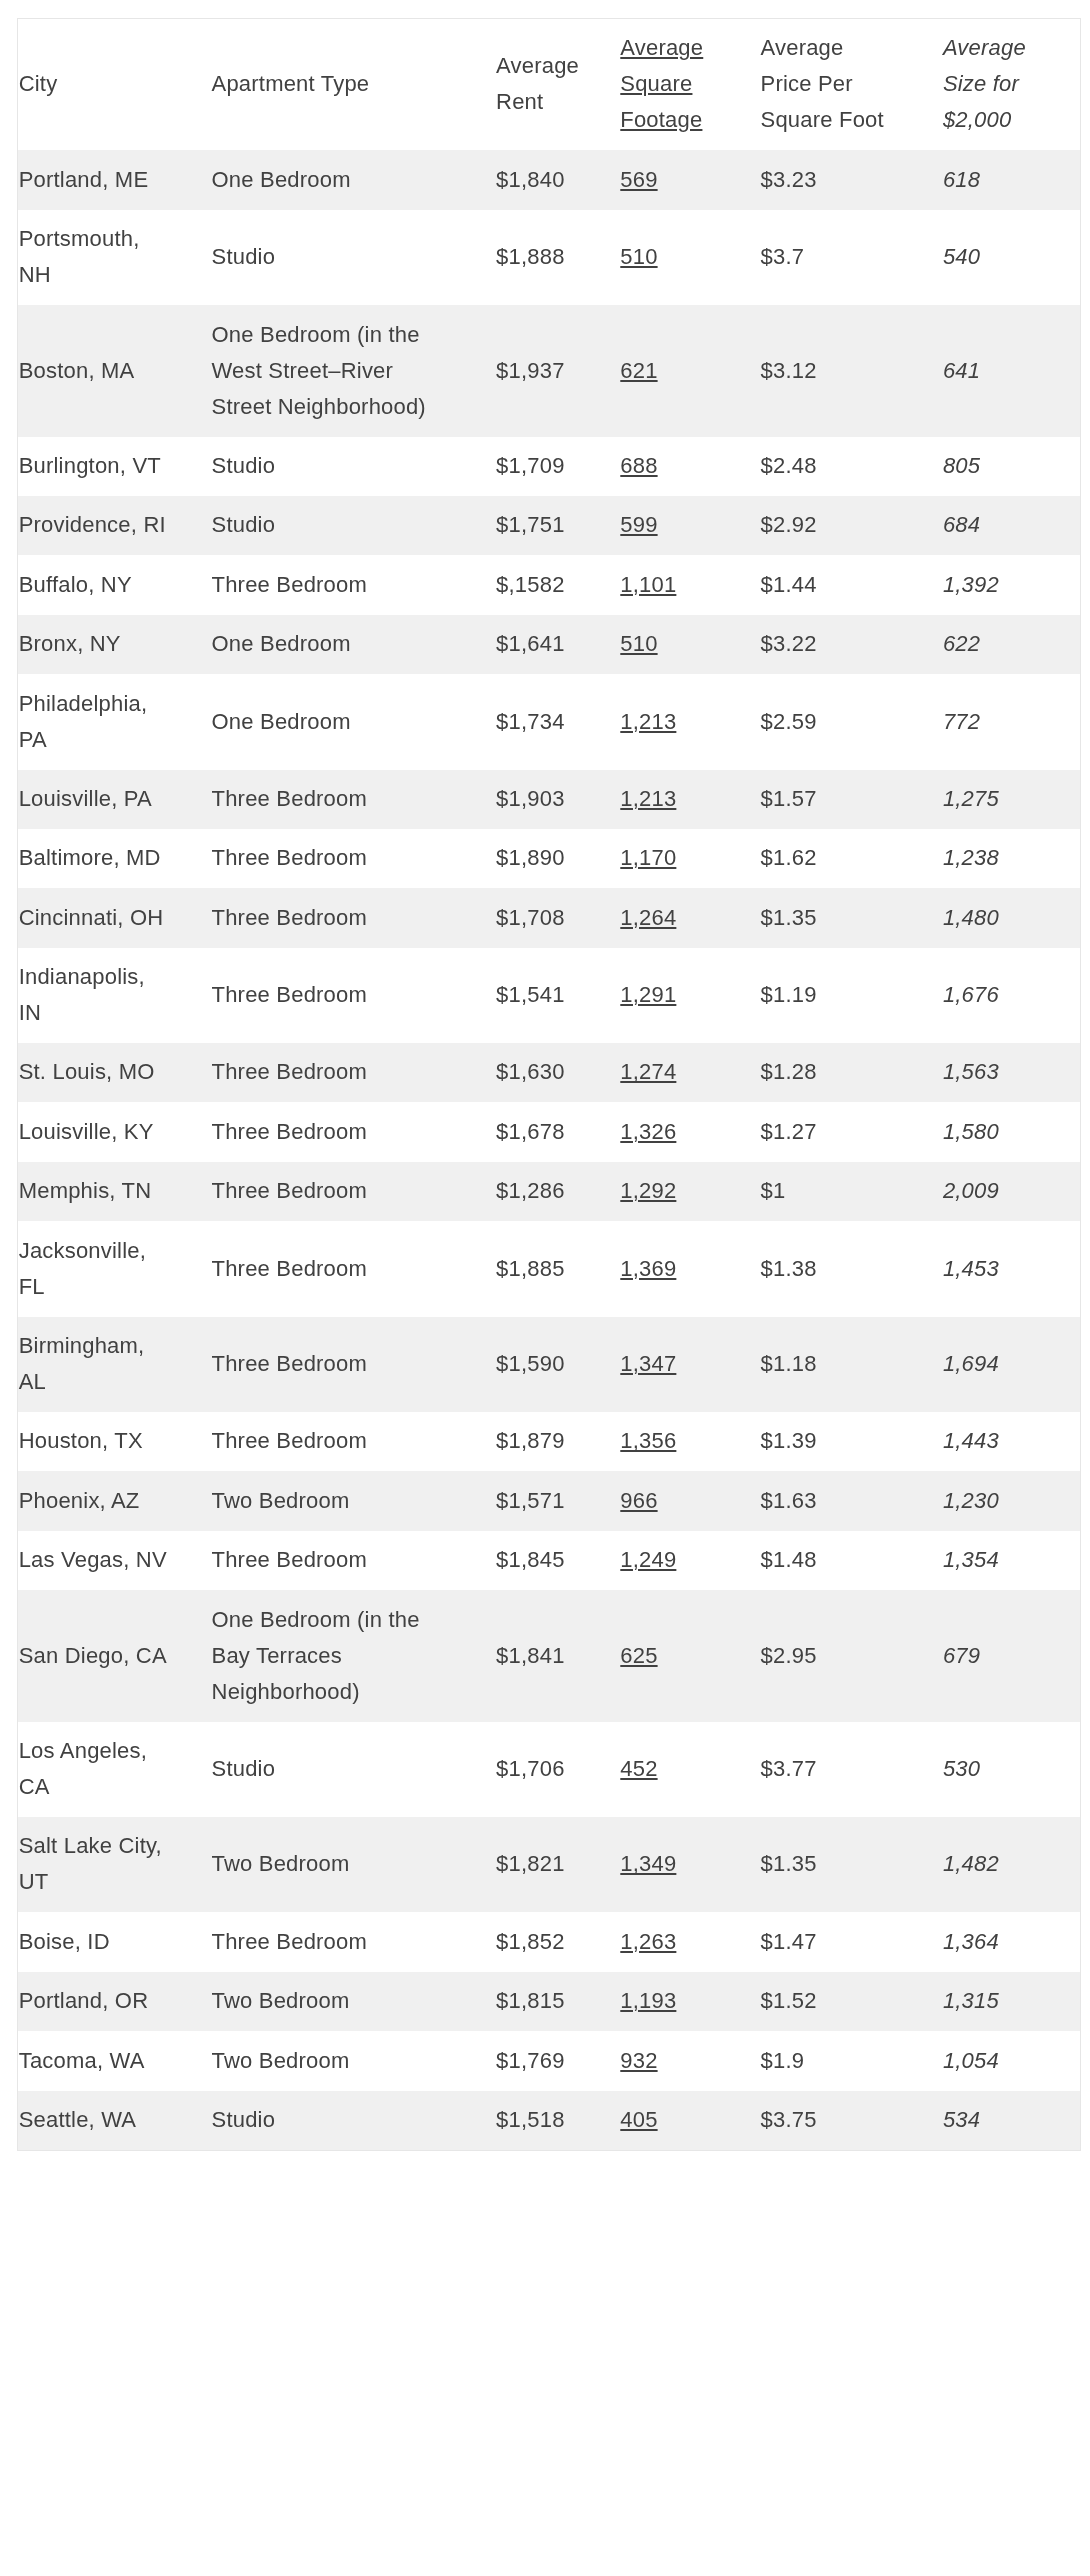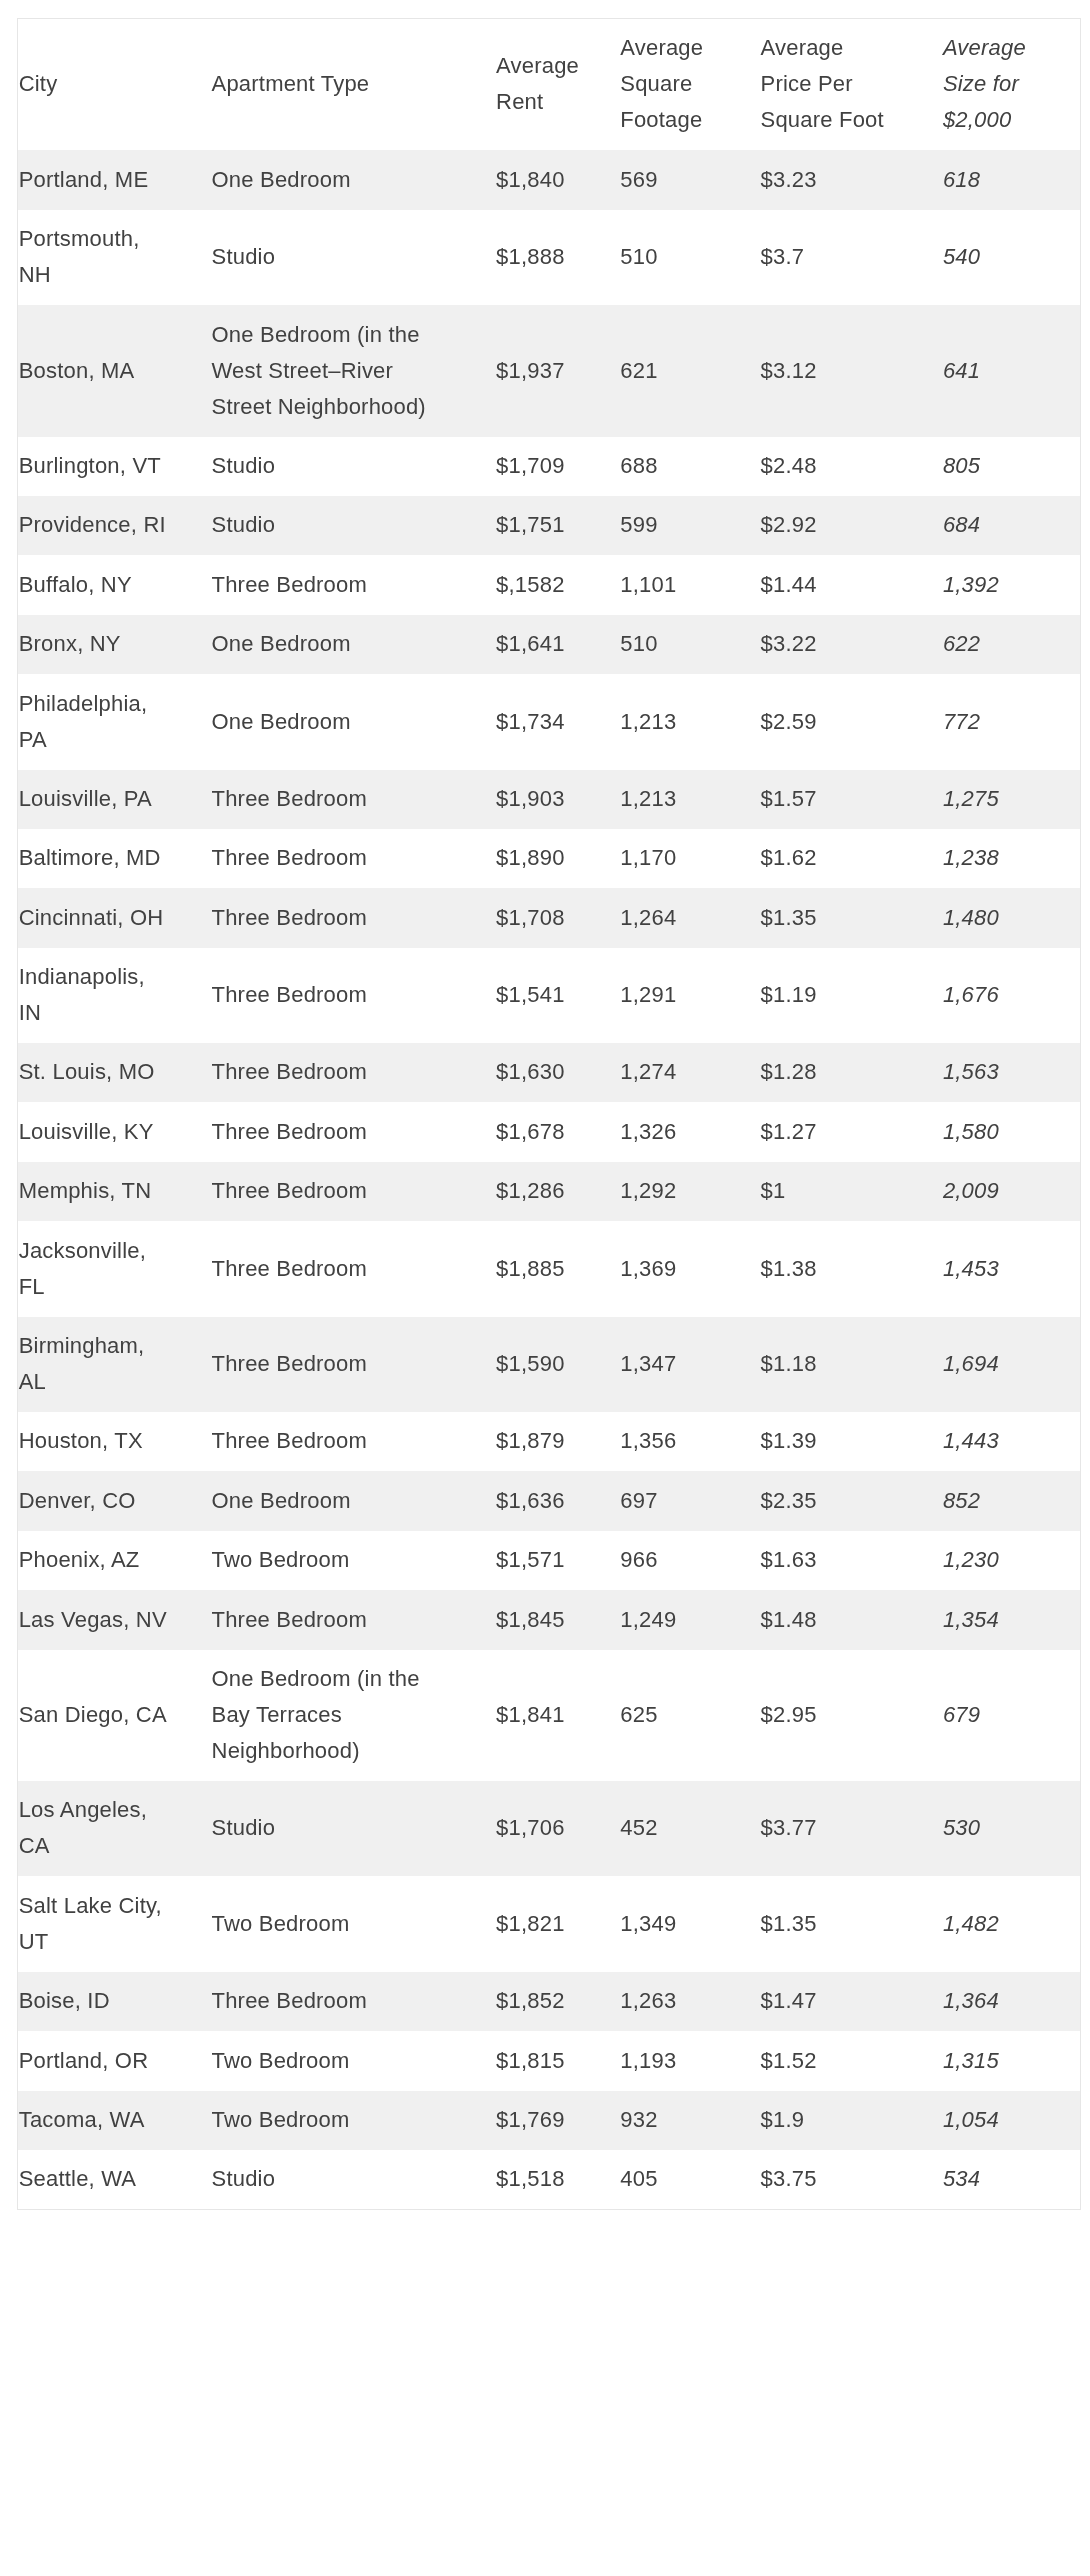--- a/index.html
+++ b/index.html
@@ -41,21 +41,21 @@
   col.c-city   { width: 193px; }
   col.c-type   { width: 284px; }
   col.c-rent   { width: 124px; }
   col.c-sqft   { width: 140px; }
   col.c-ppsf   { width: 182px; }
   col.c-size   { width: 138px; }
 
   th:nth-child(1), td:nth-child(1) { padding-right: 42px; }
   th:nth-child(2), td:nth-child(2) { padding-right: 57px; }
   th:nth-child(3), td:nth-child(3) { padding-right: 33px; }
-  th:nth-child(4), td:nth-child(4) { padding-right: 34px; }
+  th:nth-child(4), td:nth-child(4) { padding-right: 34px; text-decoration: underline; }
   th:nth-child(5), td:nth-child(5) { padding-right: 53px; }
   th:nth-child(6), td:nth-child(6) { padding-right: 24px; font-style: italic; }
 
   thead tr { background: #ffffff; }
   tbody tr:nth-child(odd)  { background: #f0f0f0; }
   tbody tr:nth-child(even) { background: #ffffff; }
 </style>
 </head>
 <body>
 
@@ -218,28 +218,20 @@
         </tr>
         <tr>
           <td>Houston, TX</td>
           <td>Three Bedroom</td>
           <td>$1,879</td>
           <td>1,356</td>
           <td>$1.39</td>
           <td>1,443</td>
         </tr>
         <tr>
-          <td>Denver, CO</td>
-          <td>One Bedroom</td>
-          <td>$1,636</td>
-          <td>697</td>
-          <td>$2.35</td>
-          <td>852</td>
-        </tr>
-        <tr>
           <td>Phoenix, AZ</td>
           <td>Two Bedroom</td>
           <td>$1,571</td>
           <td>966</td>
           <td>$1.63</td>
           <td>1,230</td>
         </tr>
         <tr>
           <td>Las Vegas, NV</td>
           <td>Three Bedroom</td>

